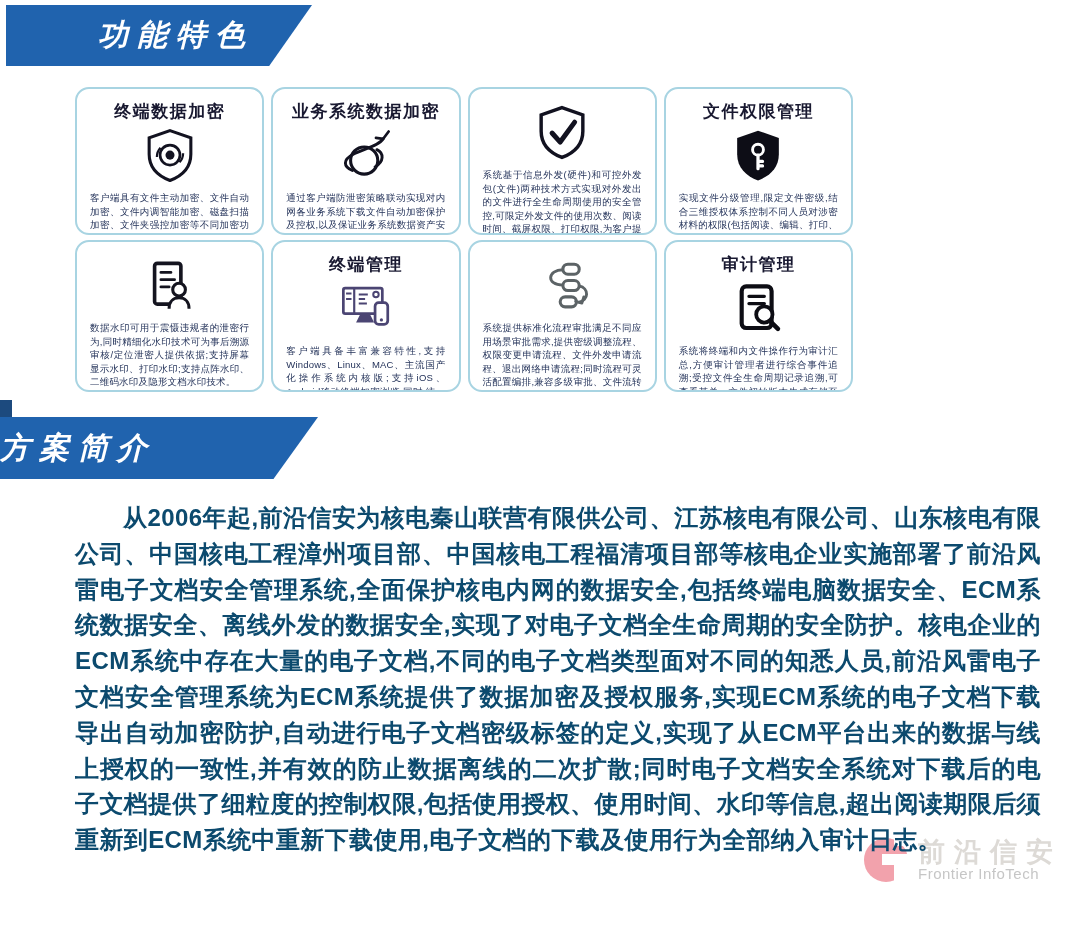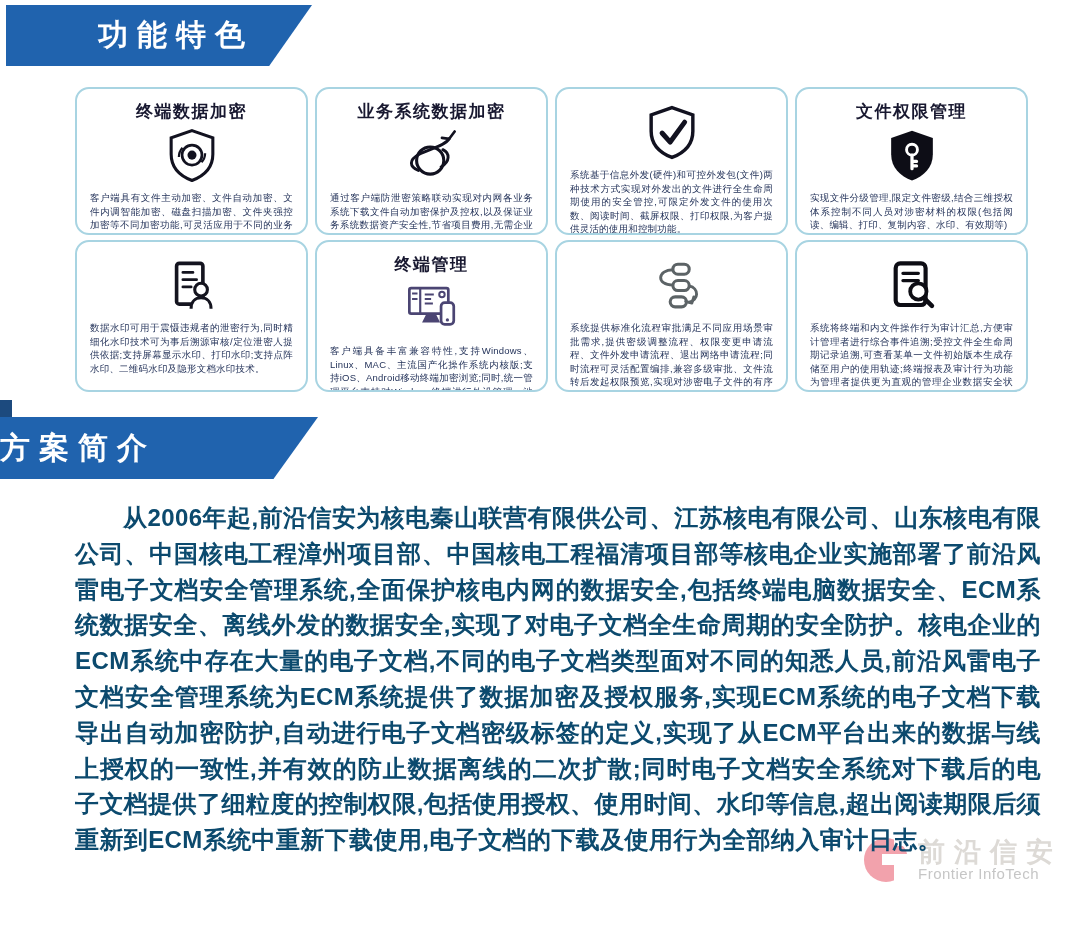--- a/index.html
+++ b/index.html
@@ -6,27 +6,27 @@
   body{
     width:1080px;height:927px;position:relative;background:#ffffff;
     font-family:"Liberation Sans","DejaVu Sans",sans-serif;overflow:hidden;
   }
   
   .banner{
     position:absolute;background:#2063ae;color:#ffffff;
     font-weight:bold;font-size:30px;letter-spacing:9px;
     display:flex;align-items:center;
   }
-  .banner.slant{clip-path:polygon(0 0,100% 0,86% 100%,0 100%);}
+  .banner.slant{clip-path:polygon(0 0,100% 0,86% 100%,0 100%);font-style:italic;}
   #banner-features{left:6px;top:5px;width:306px;height:61px;padding-left:92px;box-sizing:border-box;}
   #banner-intro{left:0;top:417px;width:318px;height:62px;box-sizing:border-box;}
   .banner-notch{position:absolute;left:0;top:400px;width:12px;height:20px;background:#1c4a7e;}
   
   .cards{
-    position:absolute;left:75px;top:87px;width:953px;
+    position:absolute;left:75px;top:87px;width:778px;
     display:grid;grid-template-columns:repeat(4,1fr);grid-template-rows:148px 152px;gap:5px 7px;
   }
   .card{
     border:2px solid #a8d4e2;border-radius:14px;background:#ffffff;
     box-sizing:border-box;padding:11px 13px 6px;text-align:center;overflow:hidden;
   }
   .card-title{font-size:17px;font-weight:bold;color:#181830;letter-spacing:1.5px;}
   .card-icon{height:60px;display:flex;align-items:center;justify-content:center;margin:3px 0 5px;}
   .card-desc{
     font-size:9.5px;line-height:13.5px;color:#24335a;text-align:justify;
@@ -140,20 +140,21 @@
         <rect x="30" y="44" width="18" height="11" rx="5.5" fill="none" stroke="#5c6366" stroke-width="3.4"></rect>
         <path d="M33 14 C16 14 14 31 33 31" fill="none" stroke="#5c6366" stroke-width="3.2"></path>
         <path d="M51 32 C62 34 62 48 50 50" fill="none" stroke="#5c6366" stroke-width="3.2"></path>
         <path d="M56 44 l-2 7 l-7 -2" fill="none" stroke="#5c6366" stroke-width="3" stroke-linecap="round" stroke-linejoin="round"></path>
       </svg>
     </div>
     <div class="card-desc">系统提供标准化流程审批满足不同应用场景审批需求,提供密级调整流程、权限变更申请流程、文件外发申请流程、退出网络申请流程;同时流程可灵活配置编排,兼容多级审批、文件流转后发起权限预览,实现对涉密电子文件的有序流转。</div>
   </div>
 
   <div class="card">
+    <div class="card-title">审计管理</div>
     <div class="card-icon">
       <svg width="58" height="58" viewBox="0 0 64 64">
         <rect x="14" y="7" width="33" height="46" rx="5" fill="none" stroke="#0d0d14" stroke-width="4.6"></rect>
         <path d="M22 18 h17 M22 26 h17" stroke="#0d0d14" stroke-width="3.6" stroke-linecap="round"></path>
         <circle cx="39" cy="38" r="9" fill="#ffffff" stroke="#0d0d14" stroke-width="4.2"></circle>
         <path d="M45 45 l9 9" stroke="#0d0d14" stroke-width="5" stroke-linecap="round"></path>
       </svg>
     </div>
     <div class="card-desc">系统将终端和内文件操作行为审计汇总,方便审计管理者进行综合事件追溯;受控文件全生命周期记录追溯,可查看某单一文件初始版本生成存储至用户的使用轨迹;终端报表及审计行为功能为管理者提供更为直观的管理企业数据安全状况。</div>
   </div>

